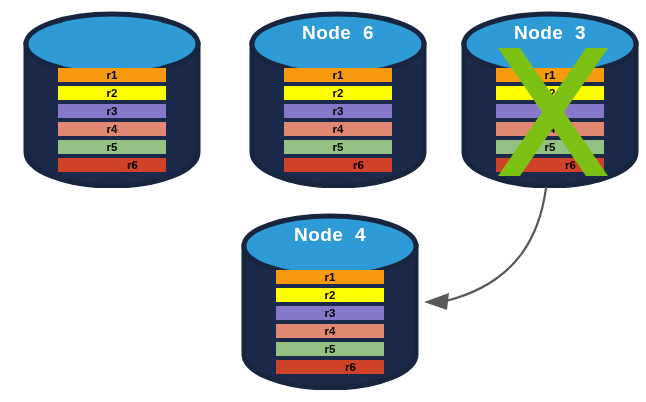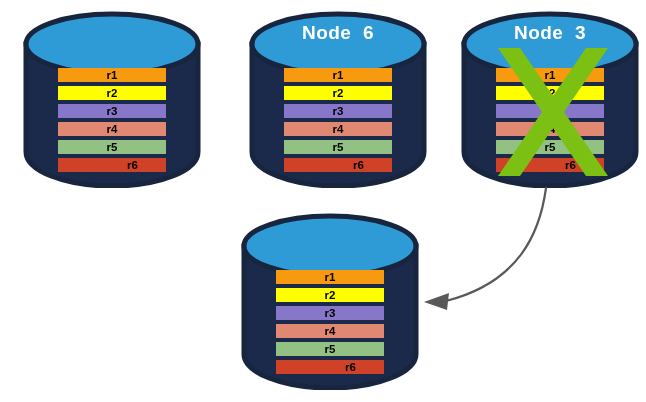--- a/index.html
+++ b/index.html
@@ -138,20 +138,21 @@
       <polygon points="38,40 60,40 148,168 126,168" fill="#7dc014"></polygon>
       <polygon points="148,40 126,40 38,168 60,168" fill="#7dc014"></polygon>
     </svg>
   </div>
 
   <div class="node" id="node-3" style="left:240px; top:210px;">
     <svg class="cyl-svg" viewBox="0 0 180 180">
       <path d="M4,36 L4,144 A86,34 0 0 0 176,144 L176,36 Z" fill="#1b2a4a" stroke="#17253f" stroke-width="5"></path>
       <ellipse cx="90" cy="36" rx="86" ry="30" fill="#2e9bd6" stroke="#17253f" stroke-width="5"></ellipse>
     </svg>
+    <div class="node-label">Node  4</div>
     <div class="rows">
       <div class="row" style="background:#f79a10;">r1</div>
       <div class="row" style="background:#ffff00;">r2</div>
       <div class="row" style="background:#8677c8;">r3</div>
       <div class="row" style="background:#e08872;">r4</div>
       <div class="row" style="background:#93c183;">r5</div>
       <div class="row" style="background:#cf4227;">r6</div>
     </div>
   </div>
 

